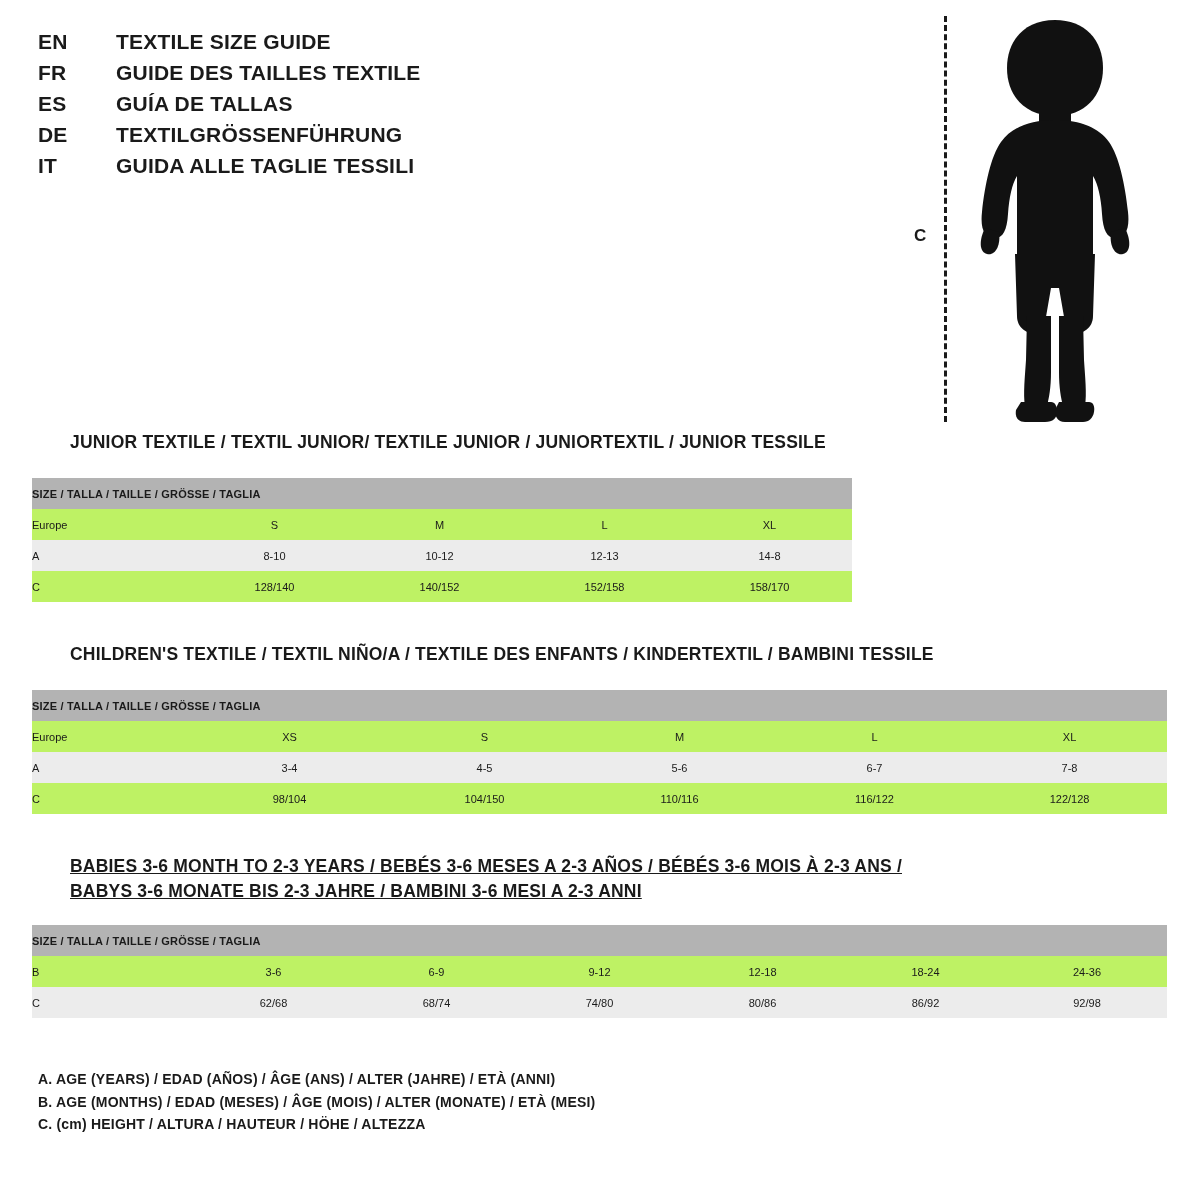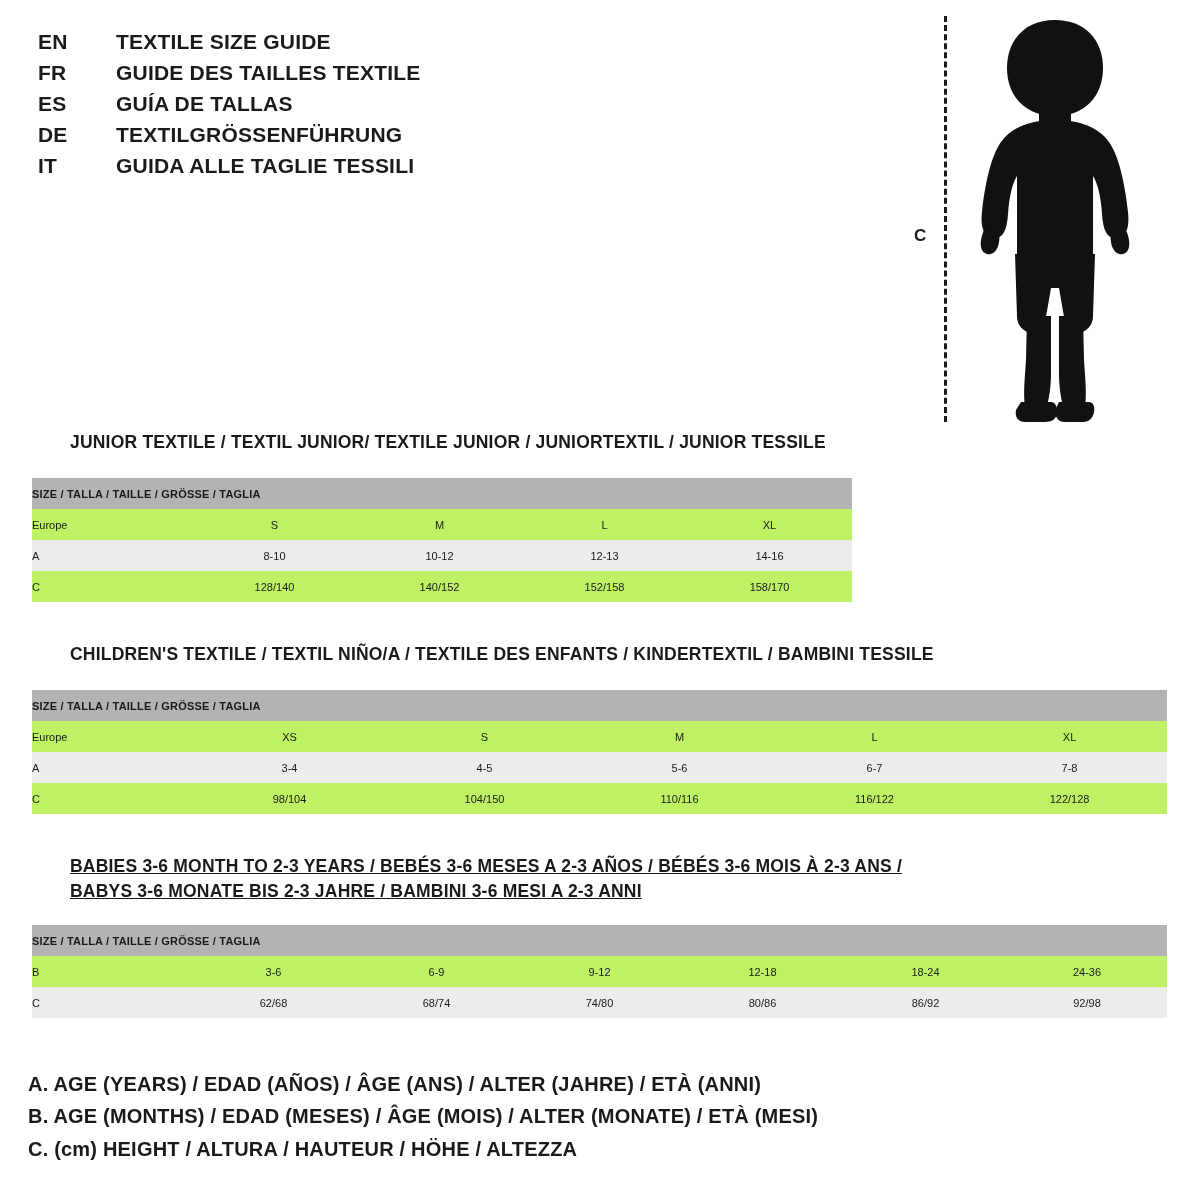--- a/index.html
+++ b/index.html
@@ -113,23 +113,23 @@
     padding-left: 6px;
     text-align: left;
   }
   .val {
     text-align: center;
   }
 
   
   .legend {
     position: absolute;
-    left: 28px;
+    left: 38px;
     top: 1068px;
-    font-size: 20px;
+    font-size: 14px;
     font-weight: 700;
     letter-spacing: .2px;
     line-height: 1.62;
   }
   .legend div { white-space: nowrap; }
 </style>
 </head>
 <body>
 
 <div class="lang-block">
@@ -217,21 +217,21 @@
       <td class="val">S</td>
       <td class="val">M</td>
       <td class="val">L</td>
       <td class="val">XL</td>
     </tr>
     <tr class="row-grey">
       <td class="lbl">A</td>
       <td class="val">8-10</td>
       <td class="val">10-12</td>
       <td class="val">12-13</td>
-      <td class="val">14-16</td>
+      <td class="val">14-8</td>
     </tr>
     <tr class="row-white">
       <td class="lbl">C</td>
       <td class="val">128/140</td>
       <td class="val">140/152</td>
       <td class="val">152/158</td>
       <td class="val">158/170</td>
     </tr>
   </tbody>
 </table>

